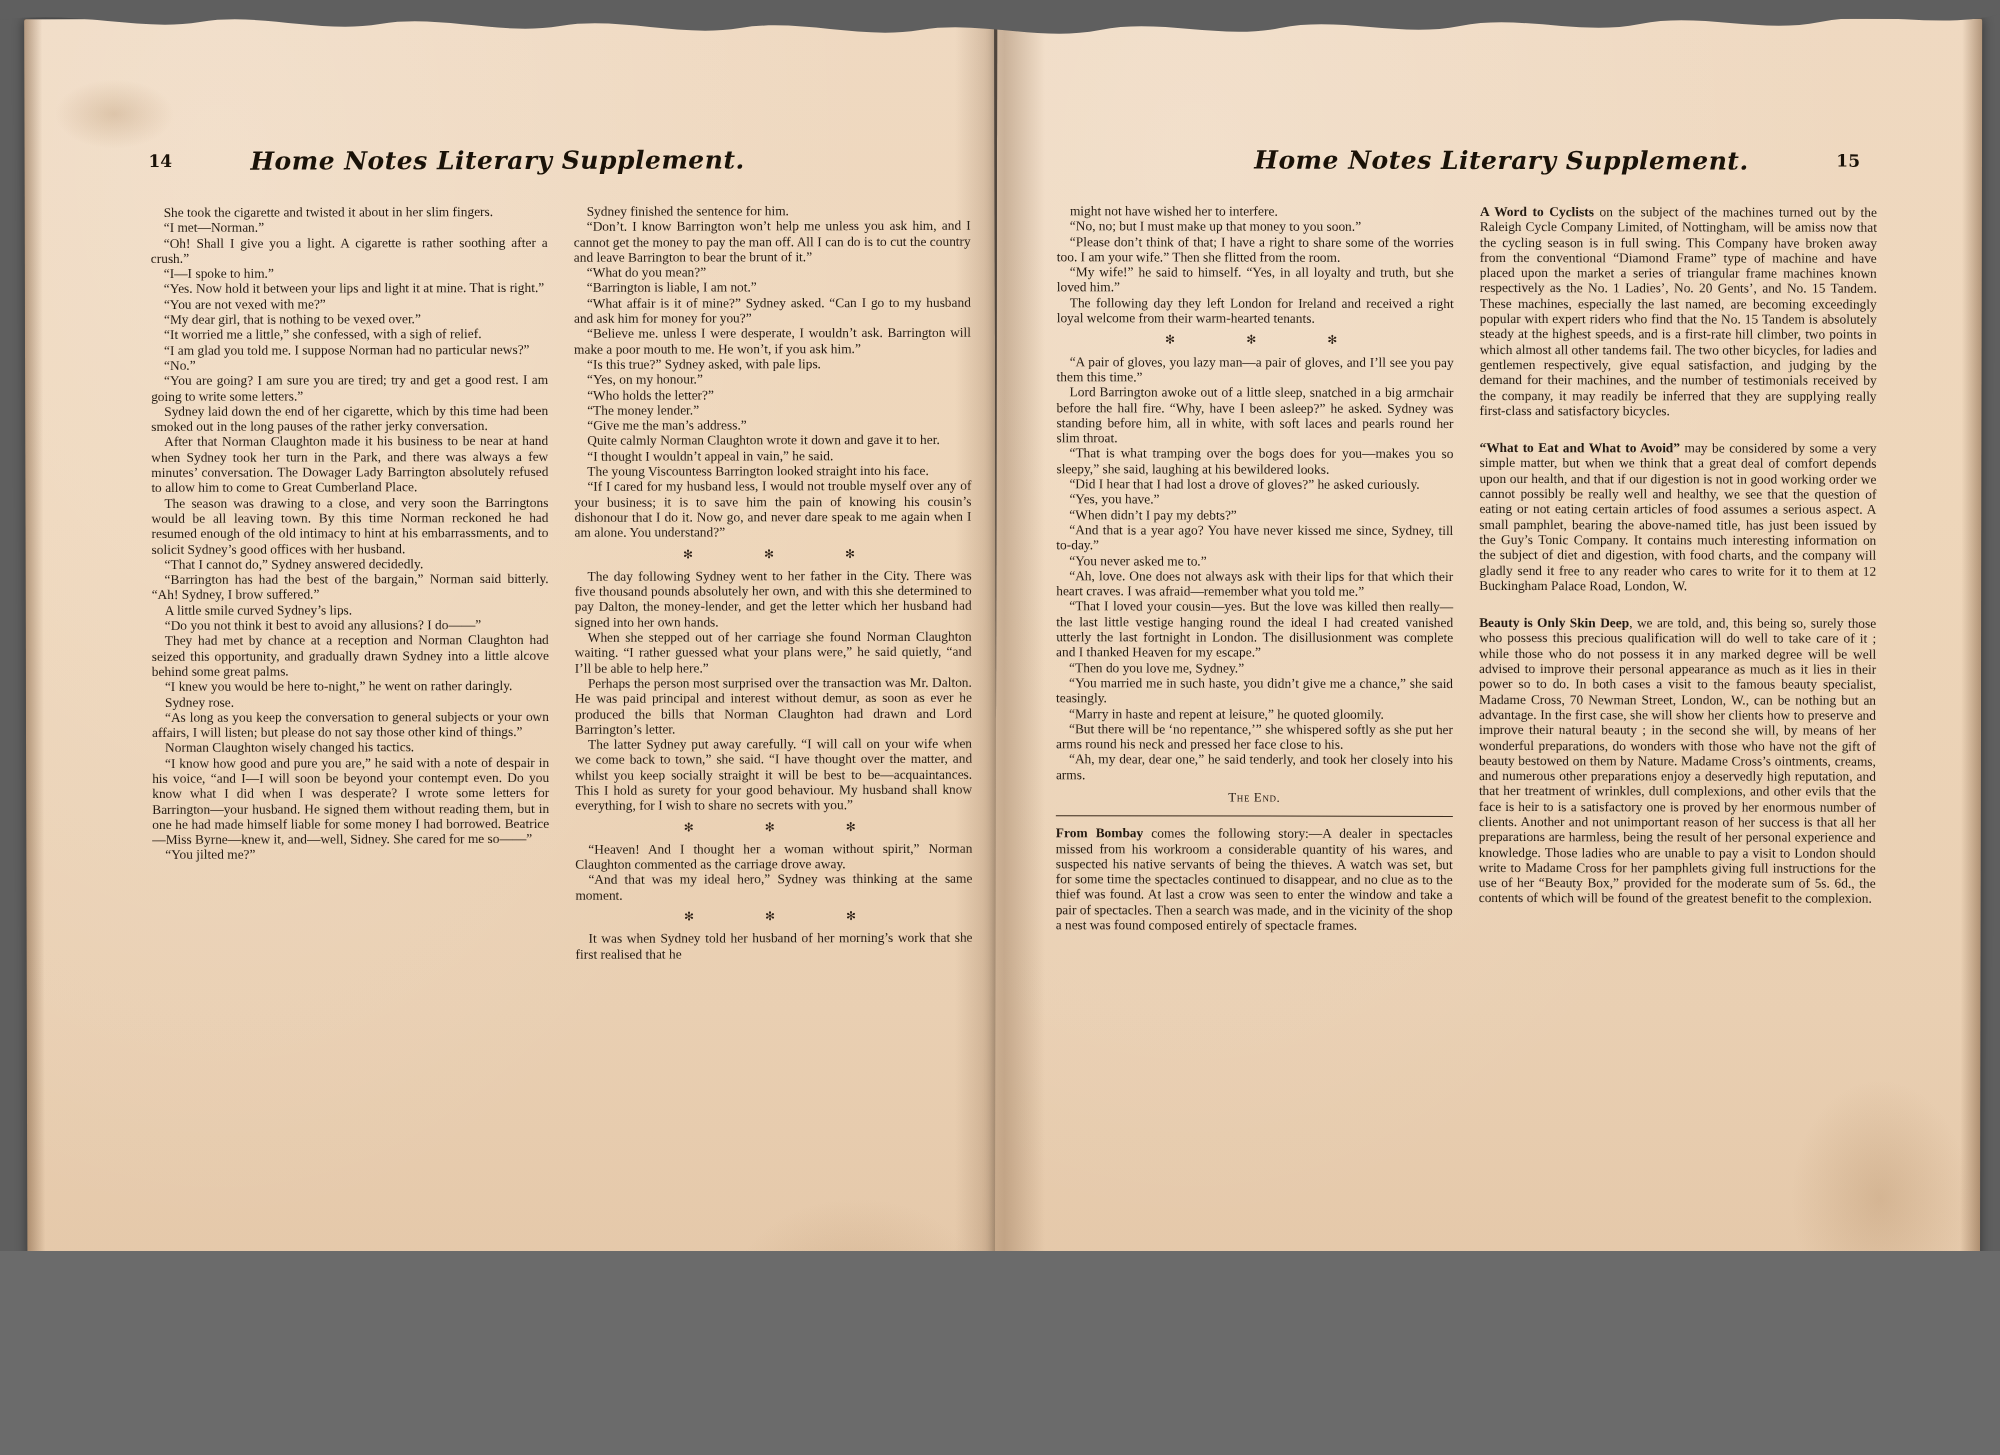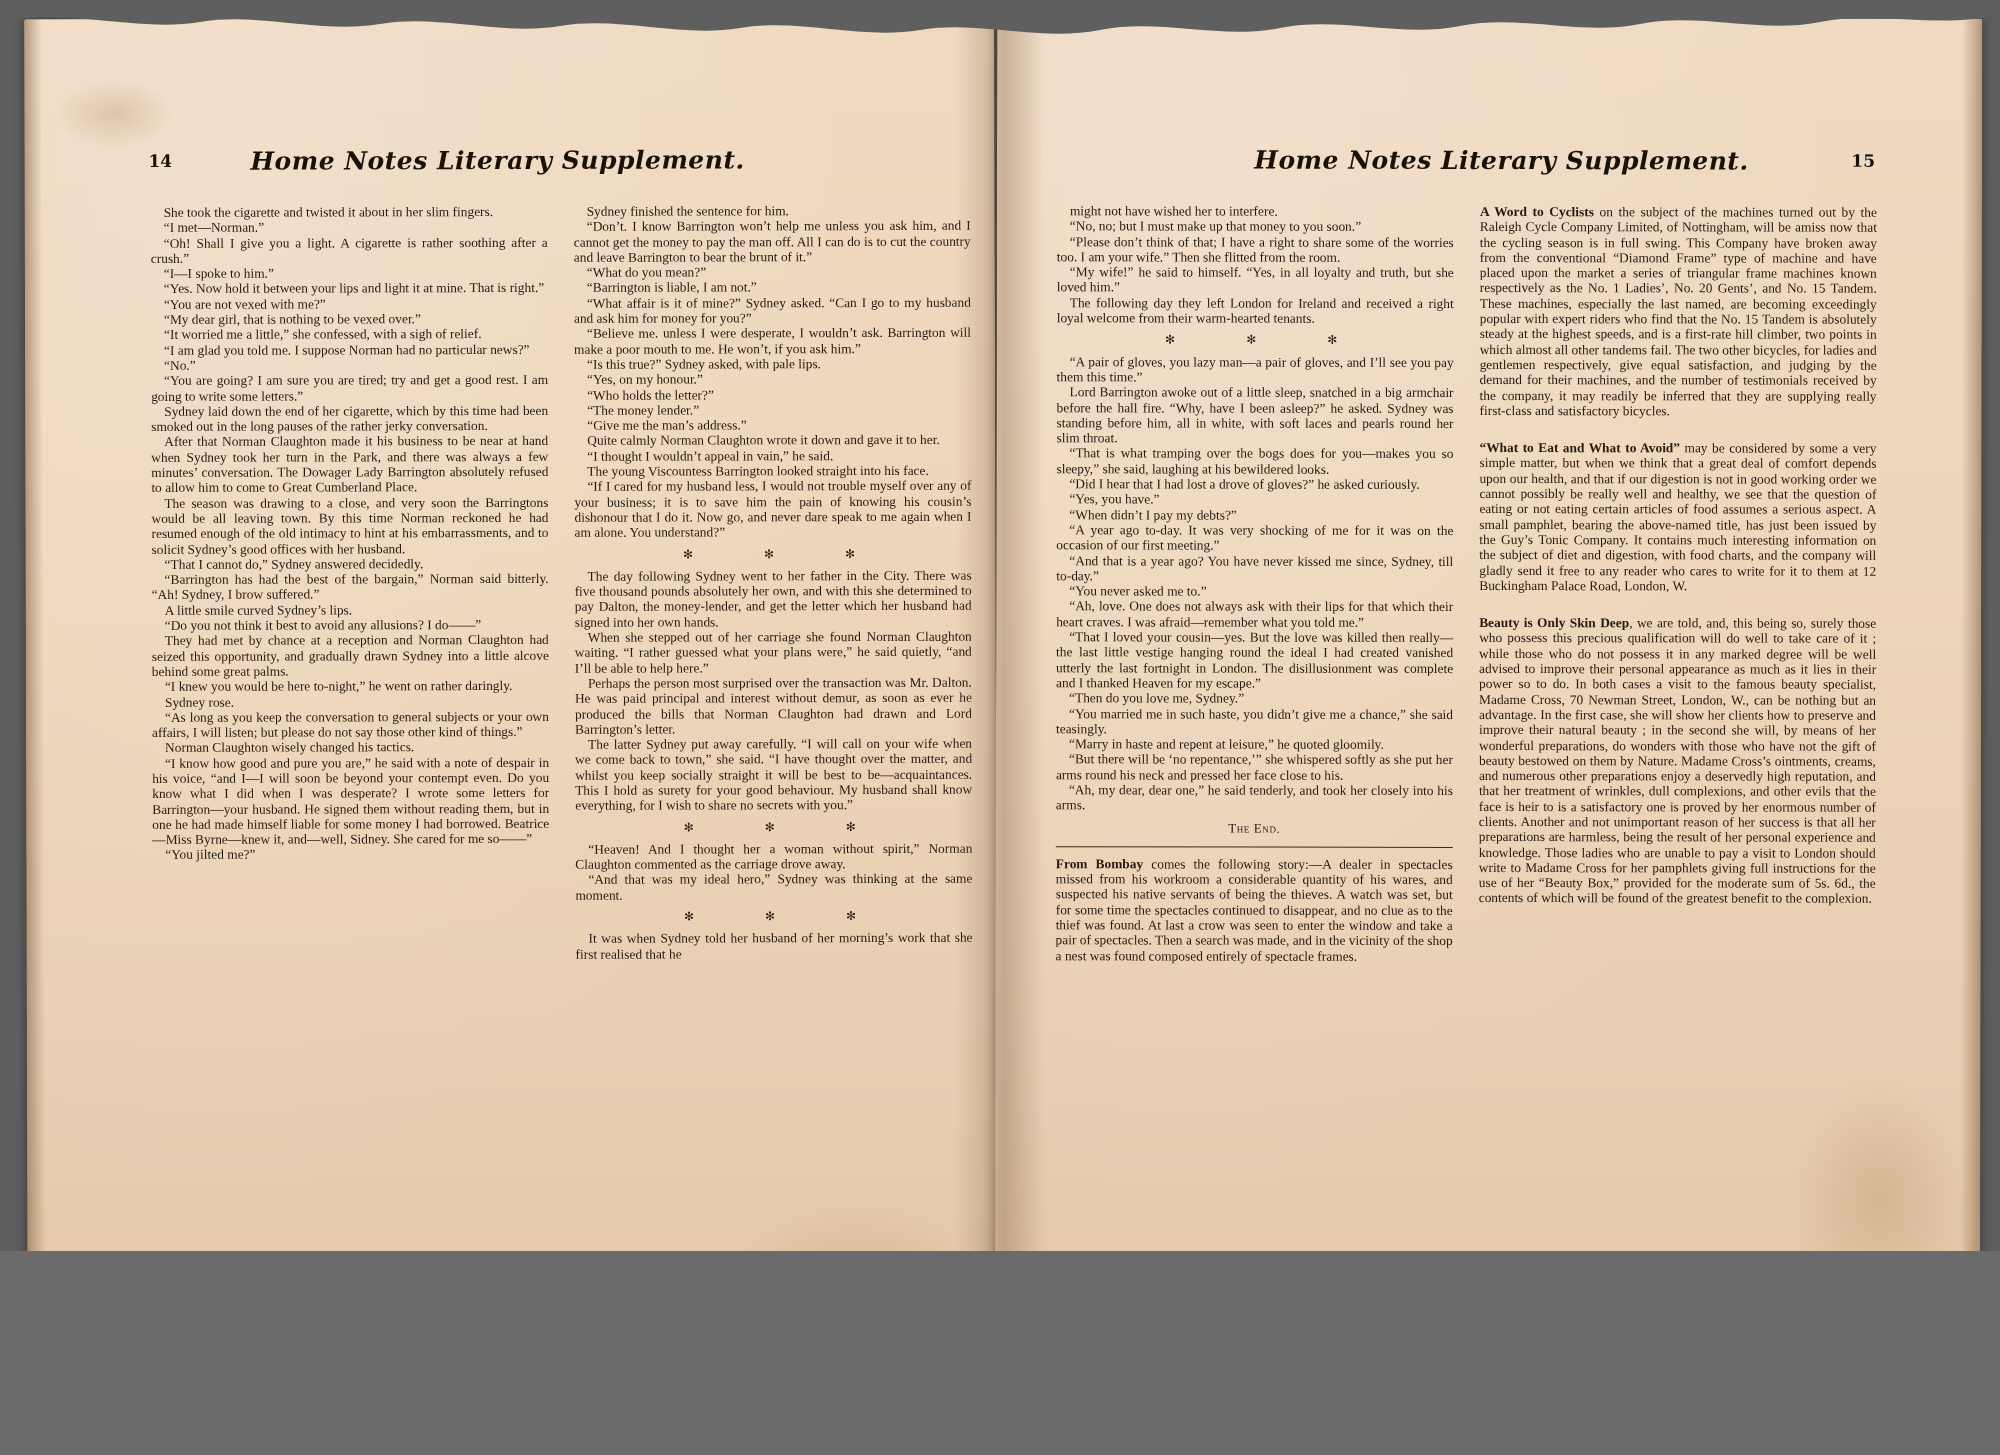--- a/index.html
+++ b/index.html
@@ -97,21 +97,21 @@
   }
   .folio {
     position: absolute;
     top: 132px;
     font-family: "DejaVu Serif", serif;
     font-weight: bold;
     font-size: 17px;
     color: #1a1208;
   }
   .folio-left { left: 124px; }
-  .folio-right { right: 107px; text-align: center; }
+  .folio-right { right: 122px; text-align: center; }
 
   .cols {
     position: absolute;
     top: 184px;
     display: flex;
     gap: 26px;
   }
   .cols-left { left: 118px; width: 820px; }
   .cols-right { left: 1064px; width: 830px; }
 
@@ -239,21 +239,20 @@
             <p>“Please don’t think of that; I have a right to share some of the worries too.  I am your wife.”  Then she flitted from the room.</p>
             <p>“My wife!” he said to himself.  “Yes, in all loyalty and truth, but she loved him.”</p>
             <p>The following day they left London for Ireland and received a right loyal welcome from their warm-hearted tenants.</p>
             <div class="stars">✻ ✻ ✻</div>
             <p>“A pair of gloves, you lazy man—a pair of gloves, and I’ll see you pay them this time.”</p>
             <p>Lord Barrington awoke out of a little sleep, snatched in a big armchair before the hall fire.  “Why, have I been asleep?” he asked.  Sydney was standing before him, all in white, with soft laces and pearls round her slim throat.</p>
             <p>“That is what tramping over the bogs does for you—makes you so sleepy,” she said, laughing at his bewildered looks.</p>
             <p>“Did I hear that I had lost a drove of gloves?” he asked curiously.</p>
             <p>“Yes, you have.”</p>
             <p>“When didn’t I pay my debts?”</p>
-            <p>“A year ago to-day.  It was very shocking of me for it was on the occasion of our first meeting.”</p>
             <p>“And that is a year ago?  You have never kissed me since, Sydney, till to-day.”</p>
             <p>“You never asked me to.”</p>
             <p>“Ah, love.  One does not always ask with their lips for that which their heart craves.  I was afraid—remember what you told me.”</p>
             <p>“That I loved your cousin—yes.  But the love was killed then really—the last little vestige hanging round the ideal I had created vanished utterly the last fortnight in London.  The disillusionment was complete and I thanked Heaven for my escape.”</p>
             <p>“Then do you love me, Sydney.”</p>
             <p>“You married me in such haste, you didn’t give me a chance,” she said teasingly.</p>
             <p>“Marry in haste and repent at leisure,” he quoted gloomily.</p>
             <p>“But there will be ‘no repentance,’” she whispered softly as she put her arms round his neck and pressed her face close to his.</p>
             <p>“Ah, my dear, dear one,” he said tenderly, and took her closely into his arms.</p>
             <div class="theend">The End.</div>

